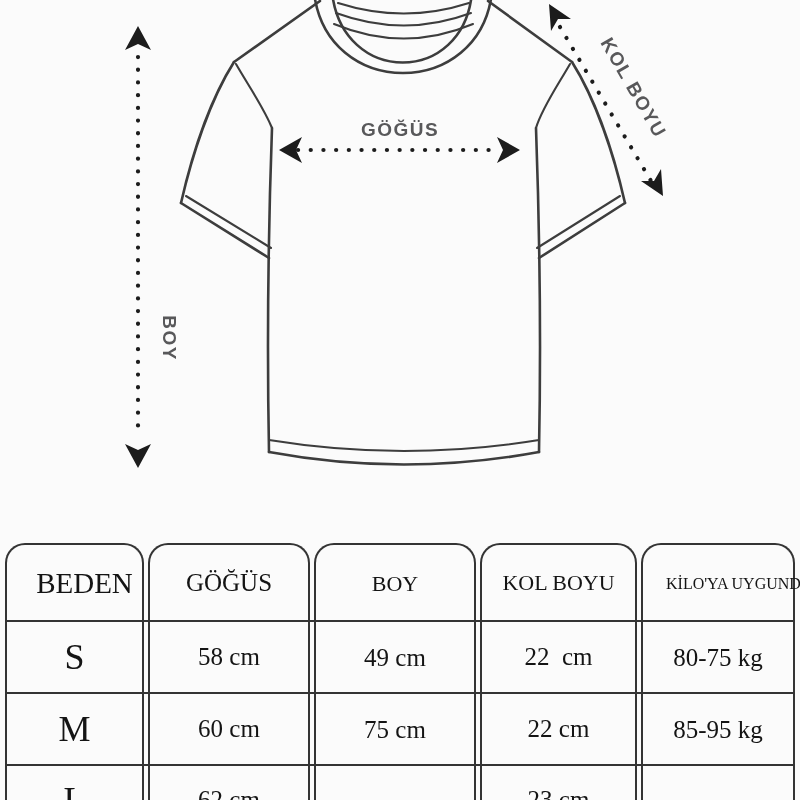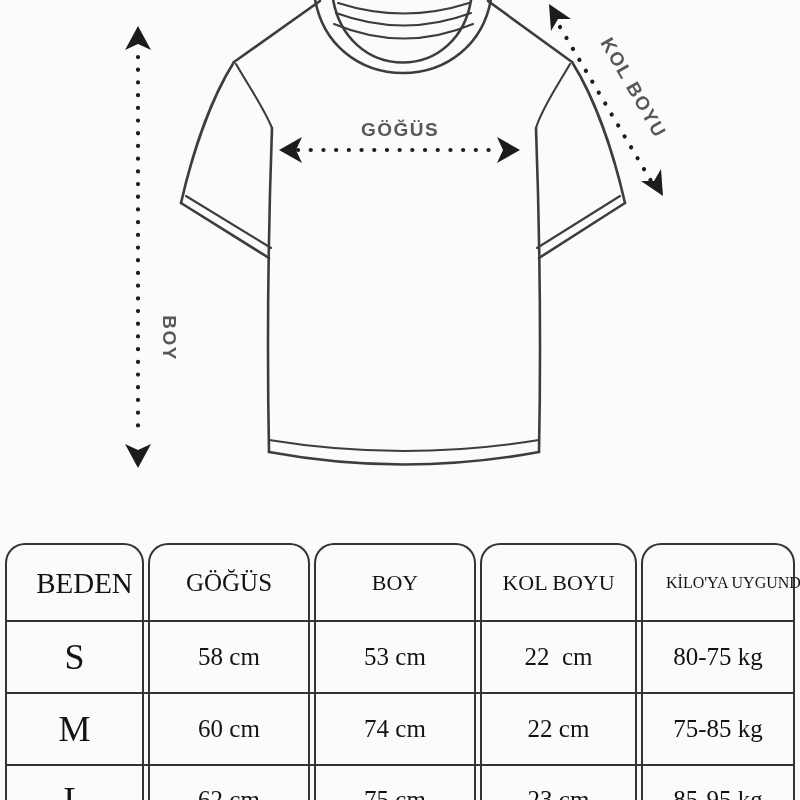--- a/index.html
+++ b/index.html
@@ -128,38 +128,36 @@
 
     <div class="col c2">
       <div class="th th-gogus">GÖĞÜS</div>
       <div class="td td-val">58 cm</div>
       <div class="td td-val">60 cm</div>
       <div class="td td-val">62 cm</div>
     </div>
 
     <div class="col c3">
       <div class="th th-boy">BOY</div>
-      <div class="td td-val">53 cm</div>
-      <div class="td td-val">74 cm</div>
+      <div class="td td-val">49 cm</div>
       <div class="td td-val">75 cm</div>
     </div>
 
     <div class="col c4">
       <div class="th th-kol">KOL BOYU</div>
       <div class="td td-val">22  cm</div>
       <div class="td td-val">22 cm</div>
       <div class="td td-val">23 cm</div>
     </div>
 
     <div class="col c5">
       <div class="th th-kilo">
         <span class="kilo-wrap">KİLO'YA UYGUNDUR</span>
       </div>
       <div class="td td-val">80-75 kg</div>
-      <div class="td td-val">75-85 kg</div>
       <div class="td td-val">85-95 kg</div>
     </div>
 
     <div class="hline" style="top:77px"></div>
     <div class="hline" style="top:149px"></div>
     <div class="hline" style="top:221px"></div>
   </div>
 
 </div>
 

